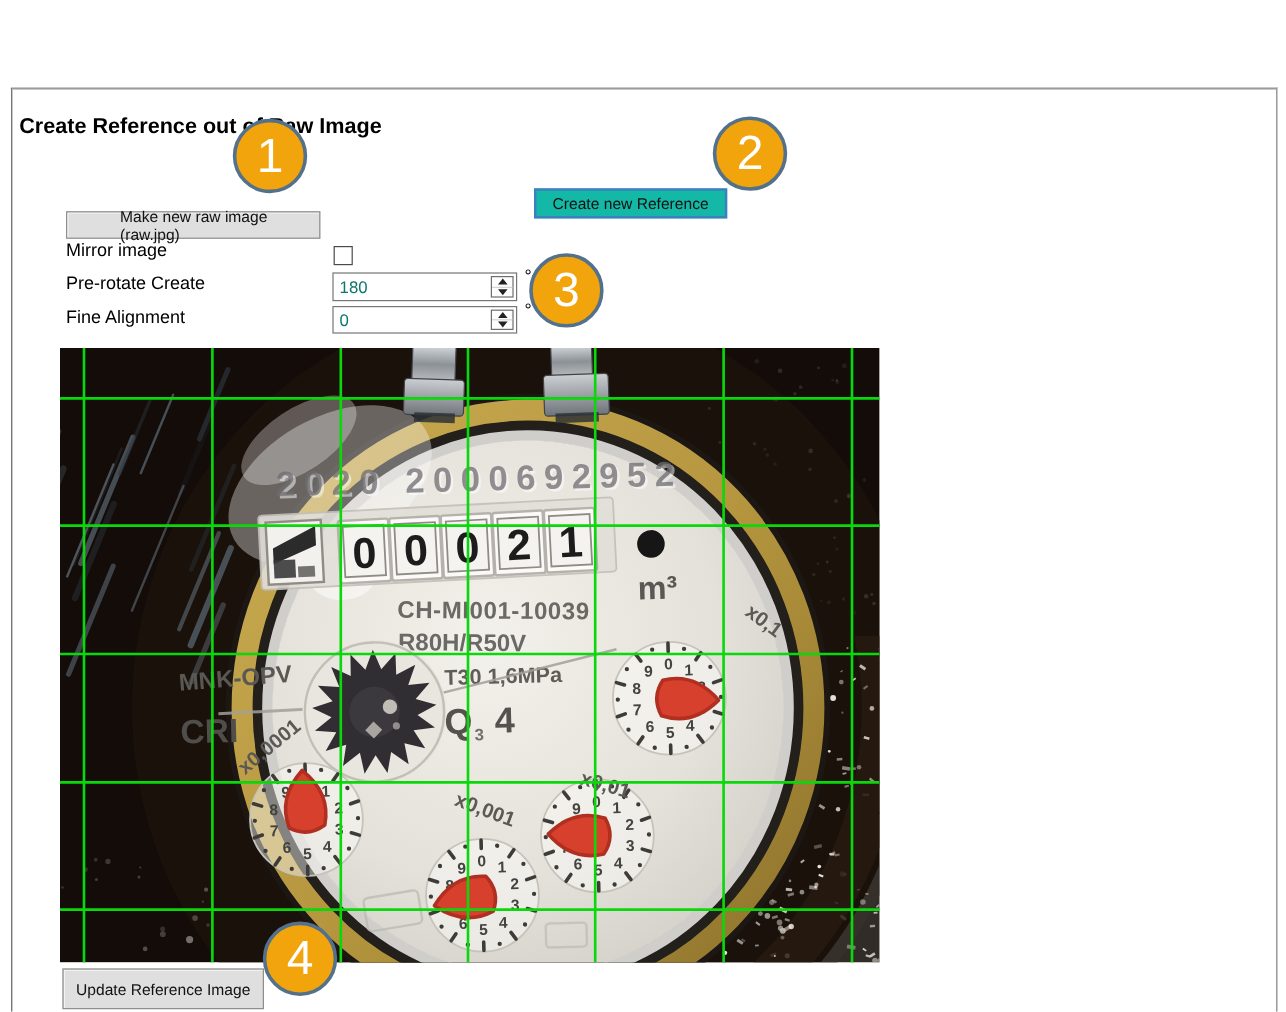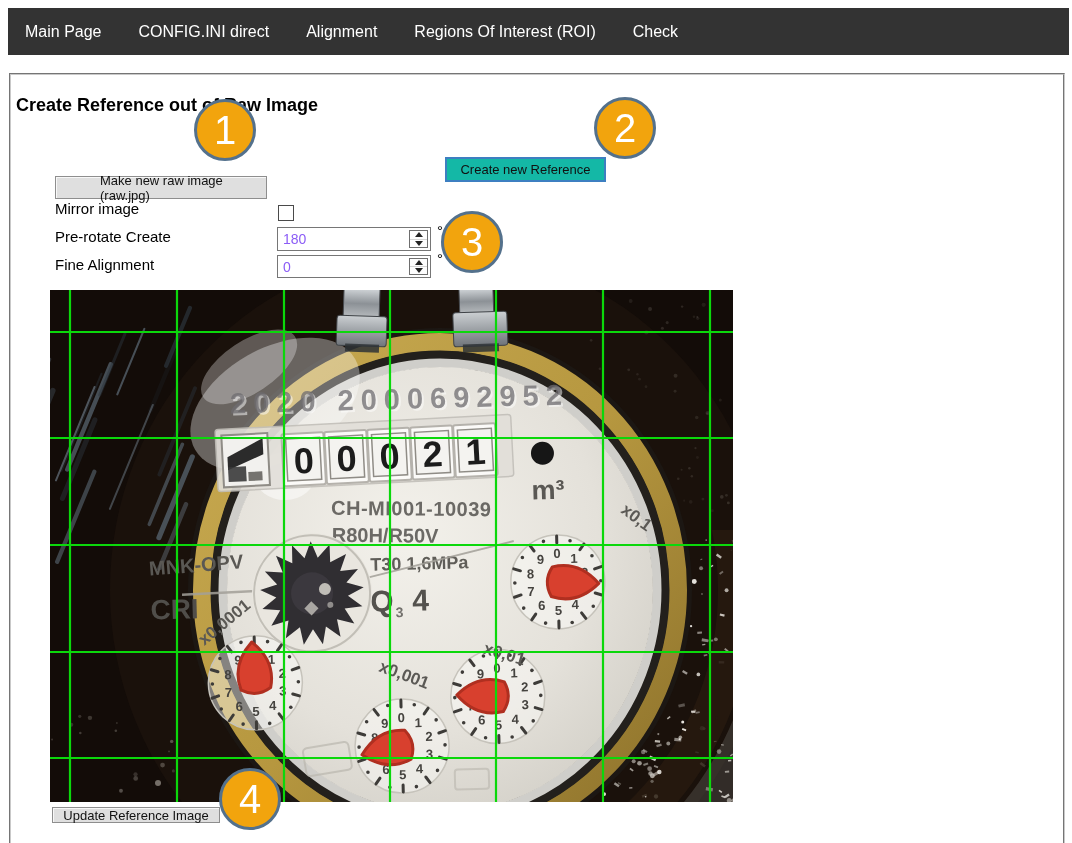--- a/index.html
+++ b/index.html
@@ -17,35 +17,35 @@
 
   #page-title{position:absolute;left:16px;top:95px;font-size:18px;font-weight:bold;color:#000;margin:0;}
 
   .btn{position:absolute;background:#dfdfdf;border:1px solid #8e8e8e;
        box-shadow:inset 1px 1px 0 #f8f8f8;font-size:13px;color:#111;
        display:flex;align-items:center;justify-content:center;box-sizing:border-box;cursor:pointer;
        font-family:"Liberation Sans",sans-serif;}
   #btn-show{left:55px;top:146px;width:162px;height:23px;}
   #btn-makeraw{left:55px;top:176px;width:212px;height:23px;padding-left:44px;}
   #btn-create{left:445px;top:144px;width:161px;height:25px;background:#14b8a6;border:2px solid #3d7fc1;box-shadow:none;margin-top:13px;}
-  #btn-update{left:52px;top:807px;width:168px;height:16px;}
+  #btn-update{left:52px;top:807px;width:168px;height:34px;}
 
   .form-label{position:absolute;left:55px;font-size:15px;color:#000;}
   #lbl-mirror{top:200px;}
   #lbl-prerotate{top:228px;}
   #lbl-fine{top:256px;}
 
   #mirror-checkbox{position:absolute;left:278px;top:205px;width:16px;height:16px;
                    border:1.5px solid #4a4a4a;background:#fff;box-sizing:border-box;cursor:pointer;}
 
   .num-input{position:absolute;left:277px;width:154px;height:24px;border:1px solid #767676;
              background:#fff;box-sizing:border-box;}
   #input-prerotate{top:227px;}
   #input-fine{top:255px;height:23px;}
-  .num-value{position:absolute;left:5px;top:0;bottom:0;display:flex;align-items:center;font-size:14px;color:#8b5cf6;}
+  .num-value{position:absolute;left:5px;top:0;bottom:0;display:flex;align-items:center;font-size:14px;color:#0f766e;}
   .spin{position:absolute;right:2px;top:2px;bottom:2px;width:19px;border:1px solid #6e6e6e;
         background:#fdfdfd;display:flex;flex-direction:column;box-sizing:border-box;}
   .spin-half{flex:1;display:flex;align-items:center;justify-content:center;cursor:pointer;}
   .spin-half.up{border-bottom:1px solid #d5d5d5;}
   .tri-up{width:0;height:0;border-left:4px solid transparent;border-right:4px solid transparent;border-bottom:5px solid #222;}
   .tri-down{width:0;height:0;border-left:4px solid transparent;border-right:4px solid transparent;border-top:5px solid #222;}
   .degree{position:absolute;left:437px;font-size:15px;color:#000;}
   #deg-prerotate{top:222px;}
   #deg-fine{top:250px;}
 
@@ -59,27 +59,20 @@
   #callout-1{left:194px;top:99px;}
   #callout-2{left:594px;top:97px;}
   #callout-3{left:441px;top:211px;}
   #callout-4{left:219px;top:768px;}
 </style>
 </head>
 <body>
 
 <div id="page">
 
-  <div id="navbar" style="background: rgb(51, 51, 51);">
-      <div class="nav-item">Main Page</div>
-      <div class="nav-item">CONFIG.INI direct</div>
-      <div class="nav-item">Alignment</div>
-      <div class="nav-item">Regions Of Interest (ROI)</div>
-      <div class="nav-item">Check</div>
-    </div>
 
   <div id="content-box"></div>
 
   <h1 id="page-title">Create Reference out of Raw Image</h1>
 
   <div class="btn" id="btn-create" style="border-color: rgb(61, 127, 193);">Create new Reference</div>
   <div class="btn" id="btn-makeraw">Make new raw image (raw.jpg)</div>
 
   <div class="form-label" id="lbl-mirror">Mirror image</div>
   <div id="mirror-checkbox"></div>

